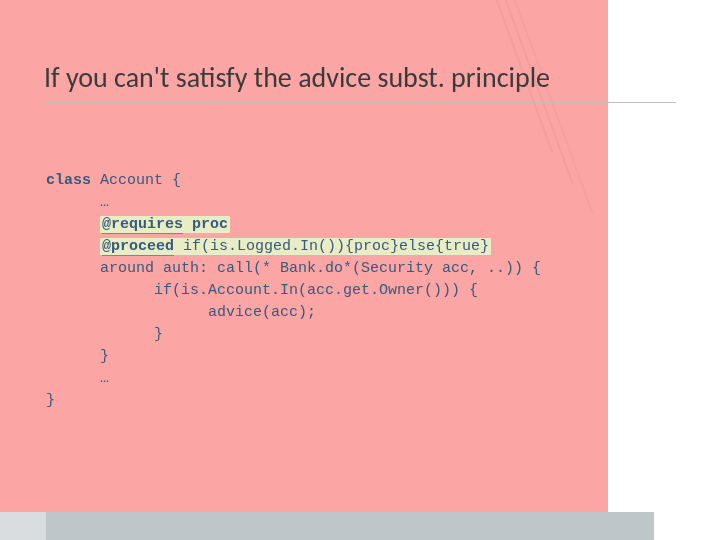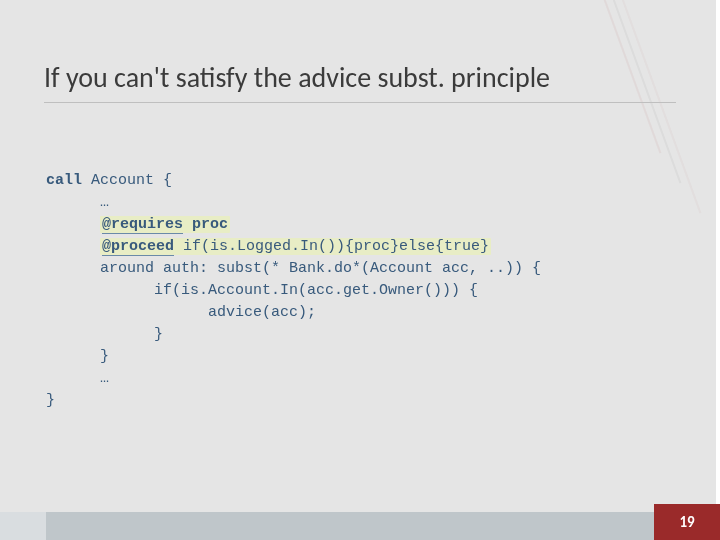--- a/index.html
+++ b/index.html
@@ -7,23 +7,23 @@
     padding: 0;
     width: 720px;
     height: 540px;
     font-family: "Calibri", "Segoe UI", sans-serif;
     background: #ffffff;
     overflow: hidden;
     position: relative;
   }
   .slide {
     position: relative;
-    width: 716px;
+    width: 608px;
     height: 540px;
-    background: #e5e5e5;
+    background: #fca5a5;
   }
   
   .deco-stroke {
     position: absolute;
     width: 260px;
     height: 2px;
     background: rgba(0,0,0,0.04);
     transform: rotate(70deg);
     right: -40px;
   }
@@ -100,33 +100,30 @@
 
 <div class="slide">
 
   <div class="deco-stroke s1"></div>
   <div class="deco-stroke s2"></div>
   <div class="deco-stroke s3"></div>
 
   <div class="title">If you can't satisfy the advice subst. principle</div>
   <div class="title-underline"></div>
 
-  <div class="code-block"><span class="kw">call</span><span> Account {</span>
+  <div class="code-block"><span class="kw">class</span><span> Account {</span>
 <span>      …</span>
 <span>      </span><span class="hl"><span class="ann">@requires</span><span> </span><span class="kw">proc</span></span>
 <span>      </span><span class="hl"><span class="ann">@proceed</span><span> </span><span>if(is.Logged.In()){proc}else{true}</span></span>
-<span>      around auth: subst(* Bank.do*(Account acc, ..)) {</span>
+<span>      around auth: call(* Bank.do*(Security acc, ..)) {</span>
 <span>            if(is.Account.In(acc.get.Owner())) {</span>
 <span>                  advice(acc);</span>
 <span>            }</span>
 <span>      }</span>
 <span>      …</span>
 <span>}</span></div>
 
   <div class="footer">
     <div class="bar1"></div>
     <div class="bar2"></div>
-    <div class="bar3">
-      <span>19</span>
-    </div>
   </div>
 
 </div>
 
 </body></html>

